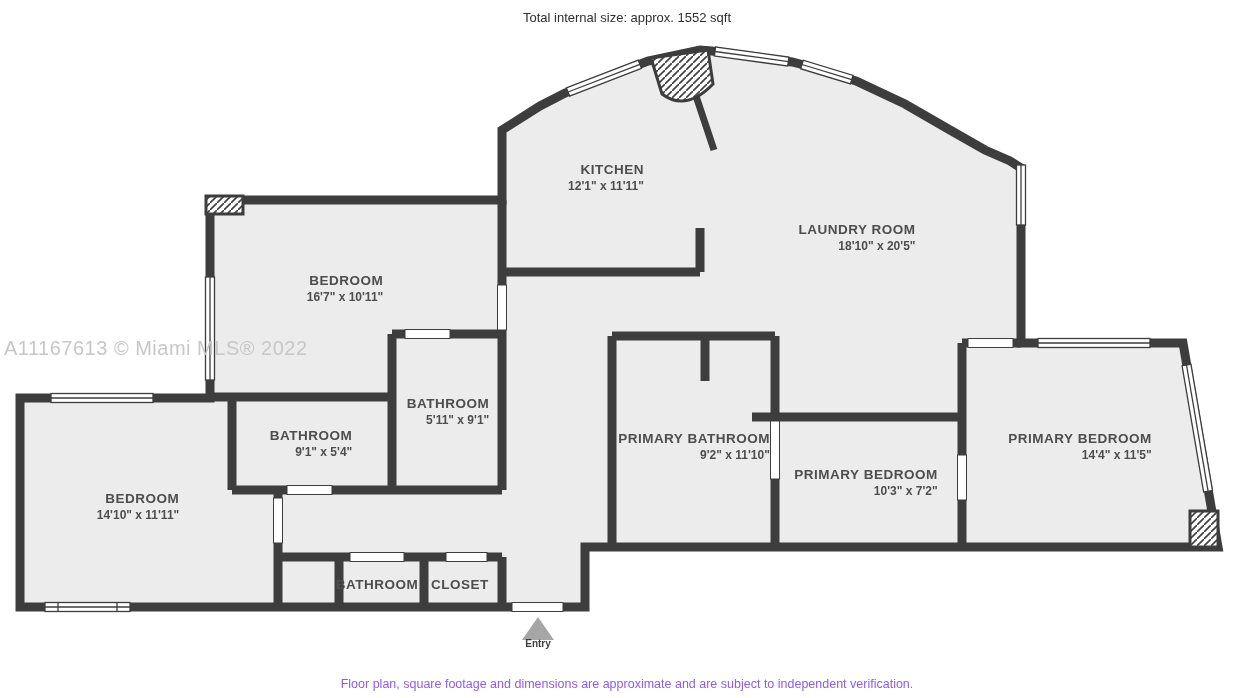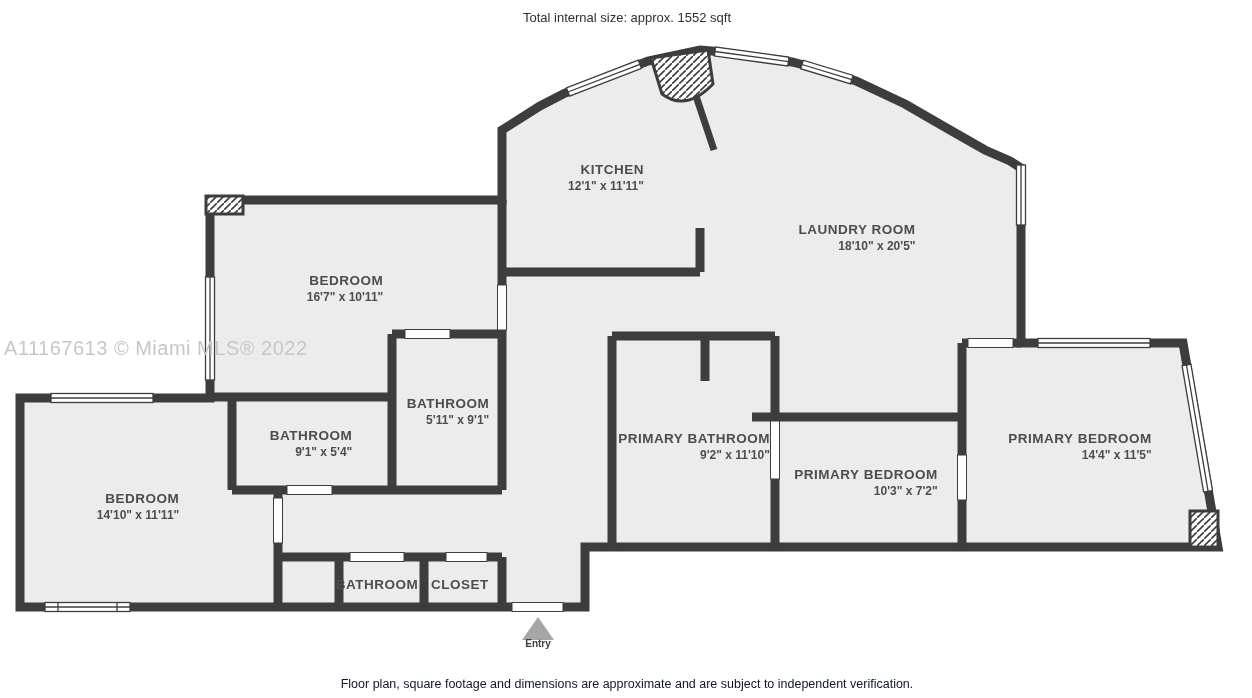--- a/index.html
+++ b/index.html
@@ -4,21 +4,21 @@
 <style>
   html,body{margin:0;padding:0;background:#ffffff;}
   body{width:1252px;height:698px;overflow:hidden;
        font-family:"Liberation Sans",sans-serif;}
   .plan{position:relative;width:1252px;height:698px;}
   .plan svg{position:absolute;left:0;top:0;}
 
   .top-title{position:absolute;left:627px;top:10px;transform:translateX(-50%);
     font-size:13px;color:#2f2f2f;white-space:nowrap;}
   .disclaimer{position:absolute;left:627px;top:677px;transform:translateX(-50%);
-    font-size:12.5px;color:#0f172a;white-space:nowrap;}
+    font-size:12.5px;color:#8b5cf6;white-space:nowrap;}
   .watermark{position:absolute;left:4px;top:337px;font-size:20px;color:#c7c7c7;
     white-space:nowrap;letter-spacing:.5px;}
 
   .room-label{position:absolute;transform:translateX(-50%);text-align:right;
     color:#4d4d4d;white-space:nowrap;line-height:1.15;}
   .room-name{display:block;font-size:13.5px;font-weight:bold;letter-spacing:.5px;}
   .room-dims{display:block;font-size:12px;font-weight:bold;margin-top:2px;}
 
   .entry-label{position:absolute;left:538px;top:638px;transform:translateX(-50%);
     font-size:10px;font-weight:bold;color:#3d3d3d;}

